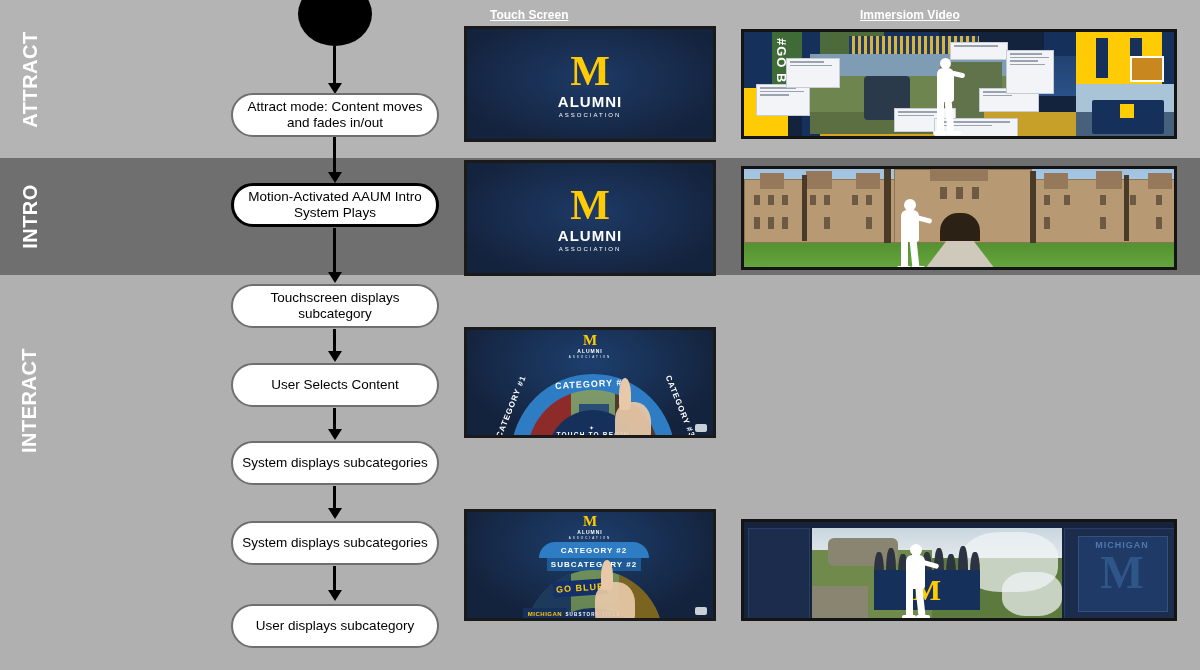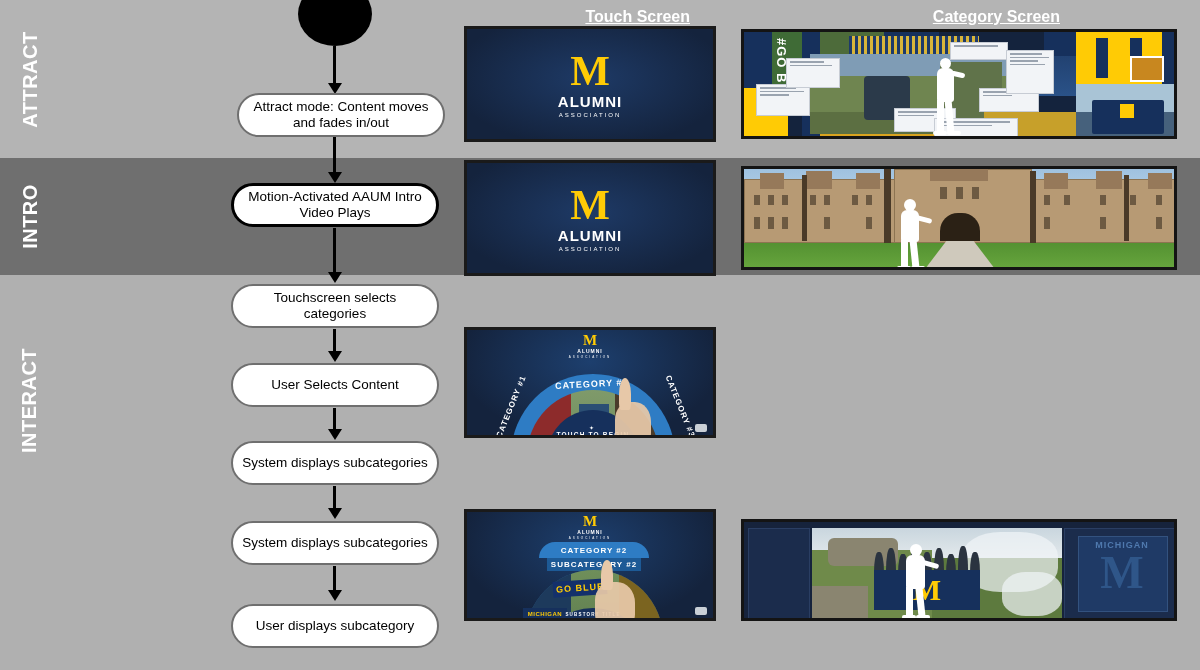--- a/index.html
+++ b/index.html
@@ -44,24 +44,24 @@
   }
   .lab-attract  { top: 0;   height: 158px; }
   .lab-intro    { top: 158px; height: 117px; }
   .lab-interact { top: 275px; height: 250px; }
 
   
   .col-header {
     position: absolute;
     color: #ffffff;
     font-weight: bold;
-    font-size: 16px;
+    font-size: 12px;
     text-decoration: underline;
     white-space: nowrap;
-    text-align: right;
+    text-align: left;
   }
   #hdr-touch { left: 490px; top: 8px; width: 200px; }
   #hdr-imm   { left: 860px; top: 8px; width: 200px; }
 
   
   .start-node {
     position: absolute;
     left: 298px;
     top: -18px;
     width: 74px;
@@ -308,37 +308,37 @@
   <span>ATTRACT</span>
 </div>
 <div class="lane-label lab-intro">
   <span>INTRO</span>
 </div>
 <div class="lane-label lab-interact">
   <span>INTERACT</span>
 </div>
 
 <div class="col-header" id="hdr-touch">Touch Screen</div>
-<div class="col-header" id="hdr-imm">Category Screen</div>
+<div class="col-header" id="hdr-imm">Immersiom Video</div>
 
 <div class="start-node"></div>
 
 <div class="arrow" style="left:333px; top:46px;  height:38px;"></div>
-<div class="node" style="left:237px; top:93px;">
+<div class="node" style="left:231px; top:93px;">
   <span>Attract mode: Content moves and fades in/out</span>
 </div>
 
 <div class="arrow" style="left:333px; top:137px; height:36px;"></div>
 <div class="node emph" style="left:231px; top:183px;">
-  <span>Motion-Activated AAUM Intro Video Plays</span>
+  <span>Motion-Activated AAUM Intro System Plays</span>
 </div>
 
 <div class="arrow" style="left:333px; top:228px; height:45px;"></div>
 <div class="node" style="left:231px; top:284px;">
-  <span>Touchscreen selects categories</span>
+  <span>Touchscreen displays subcategory</span>
 </div>
 
 <div class="arrow" style="left:333px; top:329px; height:23px;"></div>
 <div class="node" style="left:231px; top:363px;">
   <span>User Selects Content</span>
 </div>
 
 <div class="arrow" style="left:333px; top:408px; height:22px;"></div>
 <div class="node" style="left:231px; top:441px;">
   <span>System displays subcategories</span>

